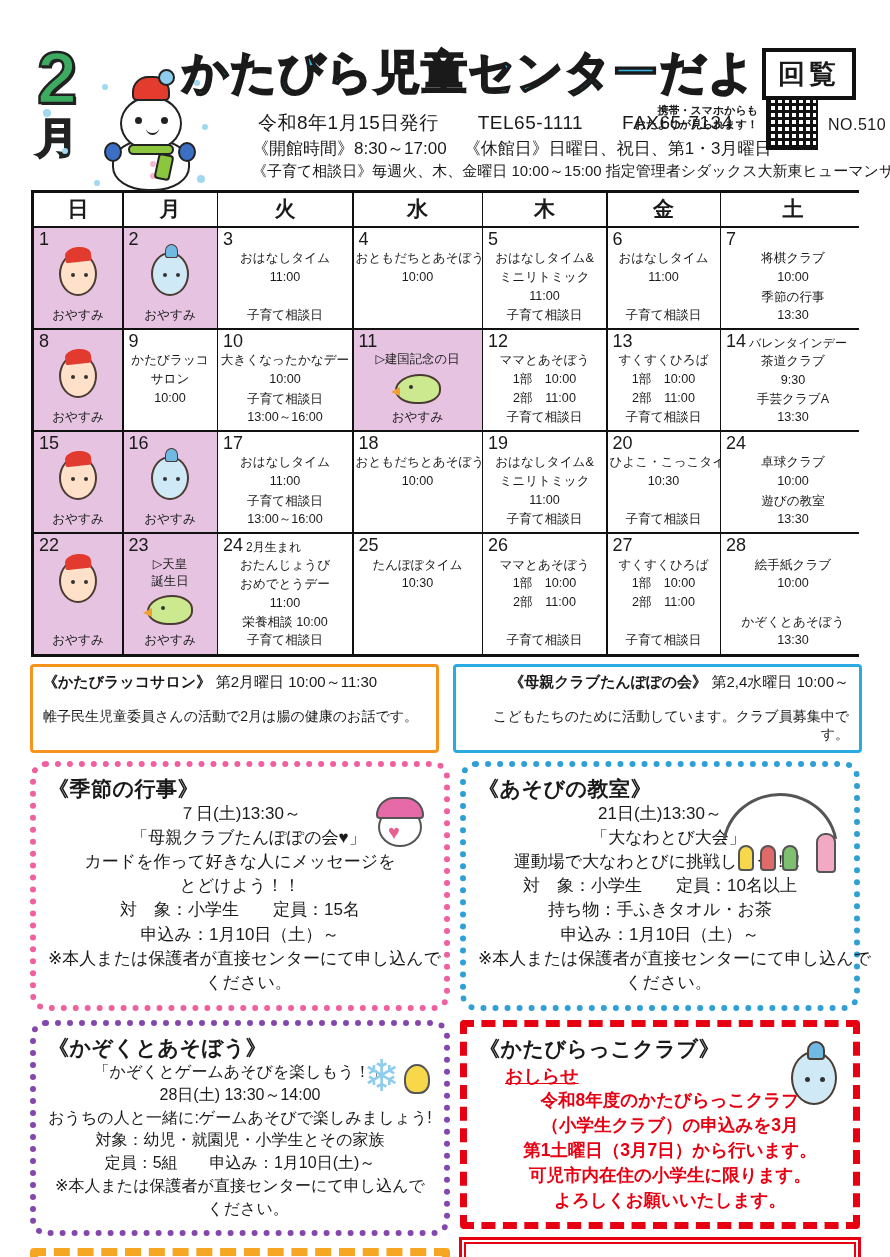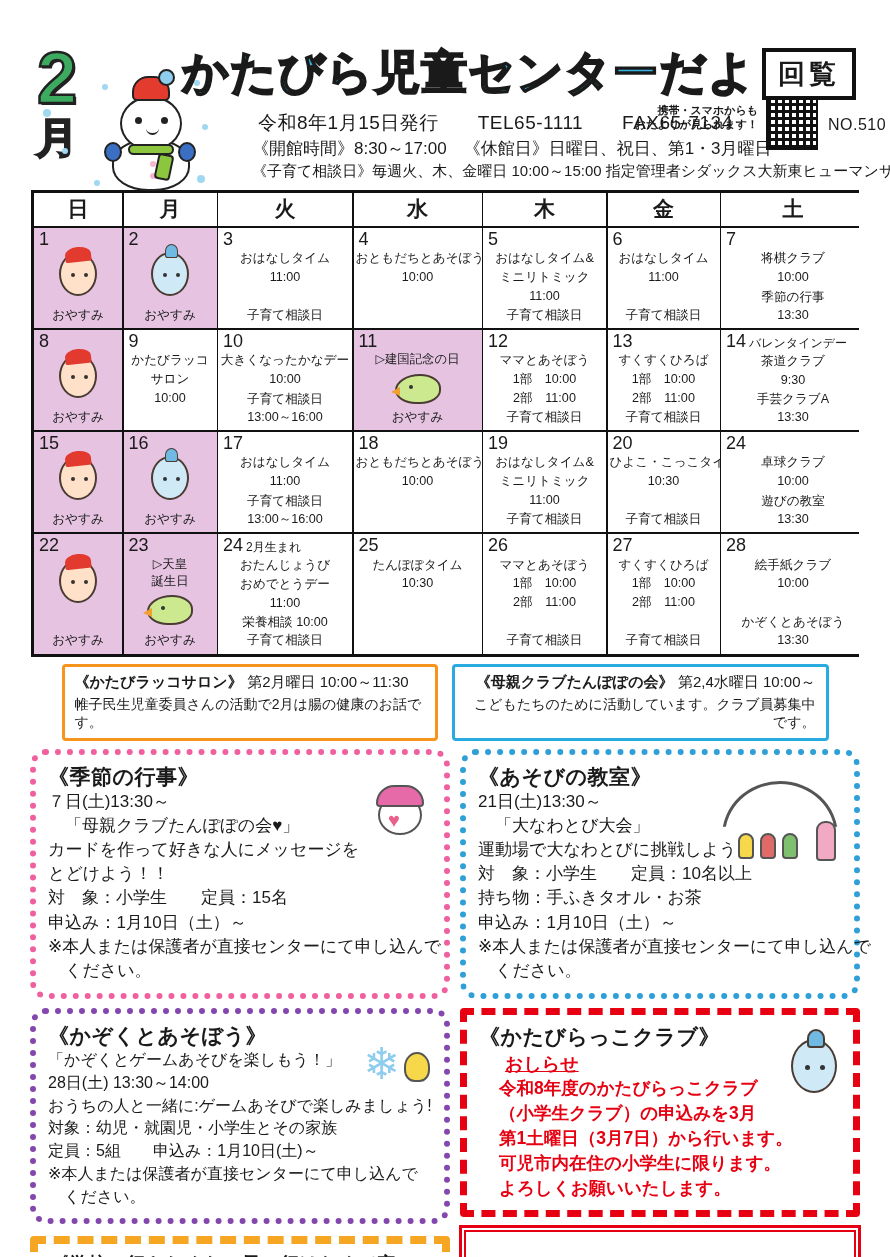--- a/index.html
+++ b/index.html
@@ -56,41 +56,41 @@
   .chara{position:relative;width:38px;height:44px;margin:3px auto 0;border:2px solid #4a3b33;border-radius:50%;background:#ffe0c9;}
   .chara::after{content:'';position:absolute;width:4px;height:4px;border-radius:50%;background:#333;top:19px;left:10px;box-shadow:13px 0 0 #333;}
   .chara-oni::before{content:'';position:absolute;top:-7px;left:4px;width:26px;height:15px;background:#e23a2e;border-radius:50% 50% 10% 10%;transform:rotate(-6deg);}
   .chara-baby{background:#cfe9f7;}
   .chara-baby::before{content:'';position:absolute;top:-10px;left:12px;width:11px;height:12px;background:#6fb9e2;border:1.5px solid #4a3b33;border-radius:50% 50% 20% 20%;}
   .chara-bird{width:46px;height:30px;background:#cde98f;border-radius:60% 50% 50% 50%;margin-top:5px;}
   .chara-bird::after{top:9px;left:12px;box-shadow:none;}
   .chara-bird::before{content:'';position:absolute;top:11px;left:-6px;border-top:5px solid transparent;border-bottom:4px solid transparent;border-right:9px solid #f0a030;}
 
   
-  .info-strip{display:flex;gap:14px;margin:7px auto 0;width:767px;}
+  .info-strip{display:flex;gap:14px;margin:7px auto 0;width:832px;}
   .info-box{flex:1;border-radius:4px;padding:6px 10px;background:#fff;}
   .info-box.salon{border:3.5px solid var(--c-orange);}
   .info-box.mother{border:3.5px solid #29abe2;text-align:right;}
   .info-title{font-weight:bold;font-size:15px;}
   .info-sched{font-size:15px;}
-  .info-desc{font-size:14px;margin-top:4px;}
+  .info-desc{font-size:14px;margin-top:16px;}
 
   
   .boxes{display:flex;gap:10px;margin:8px auto 0;width:830px;align-items:flex-start;}
   .col{display:flex;flex-direction:column;gap:9px;}
   .col-left{width:420px;} .col-right{width:400px;}
   .ebox{position:relative;background:#fff;padding:8px 12px 10px;}
   .ebox-seasonal{border:6px dotted var(--c-pink);border-radius:16px;min-height:200px;}
   .ebox-play{border:6px dotted var(--c-blue);border-radius:16px;min-height:214px;}
   .ebox-family{border:6px dotted var(--c-purple);border-radius:16px;min-height:184px;}
   .ebox-club{border:7px dashed var(--c-red);border-radius:4px;min-height:156px;}
   .ebox-school{border:8px dashed var(--c-gold);border-radius:4px;min-height:118px;margin-top:3px;}
   .ebox-notice{border:6px double var(--c-red);outline:2px solid var(--c-red);outline-offset:-1px;min-height:118px;}
   .box-title{font-size:21px;font-weight:900;letter-spacing:.5px;line-height:1.3;}
-  .box-line{font-size:17px;line-height:1.42;white-space:nowrap;}
+  .box-line{font-size:17px;line-height:1.42;white-space:nowrap;text-align:center;}
   .ebox-family .box-line{font-size:16px;}
   .club-notice{color:var(--c-red);font-size:18px;font-weight:bold;text-decoration:underline;margin:2px 0 0 26px;}
   .club-lines .box-line{color:var(--c-red);font-weight:600;font-size:17.5px;margin-left:20px;}
   .ebox-school .box-title{font-size:18.5px;}
 
   
   .illus{position:absolute;}
   .illus-cat{right:16px;top:30px;width:54px;height:56px;}
   .cat-head{position:absolute;top:10px;left:4px;width:44px;height:40px;background:#fff;border:2px solid #555;border-radius:50%;}
   .cat-hood{position:absolute;top:0;left:2px;width:48px;height:22px;background:#e66aa8;border:2px solid #555;border-radius:20px 20px 4px 4px;}

